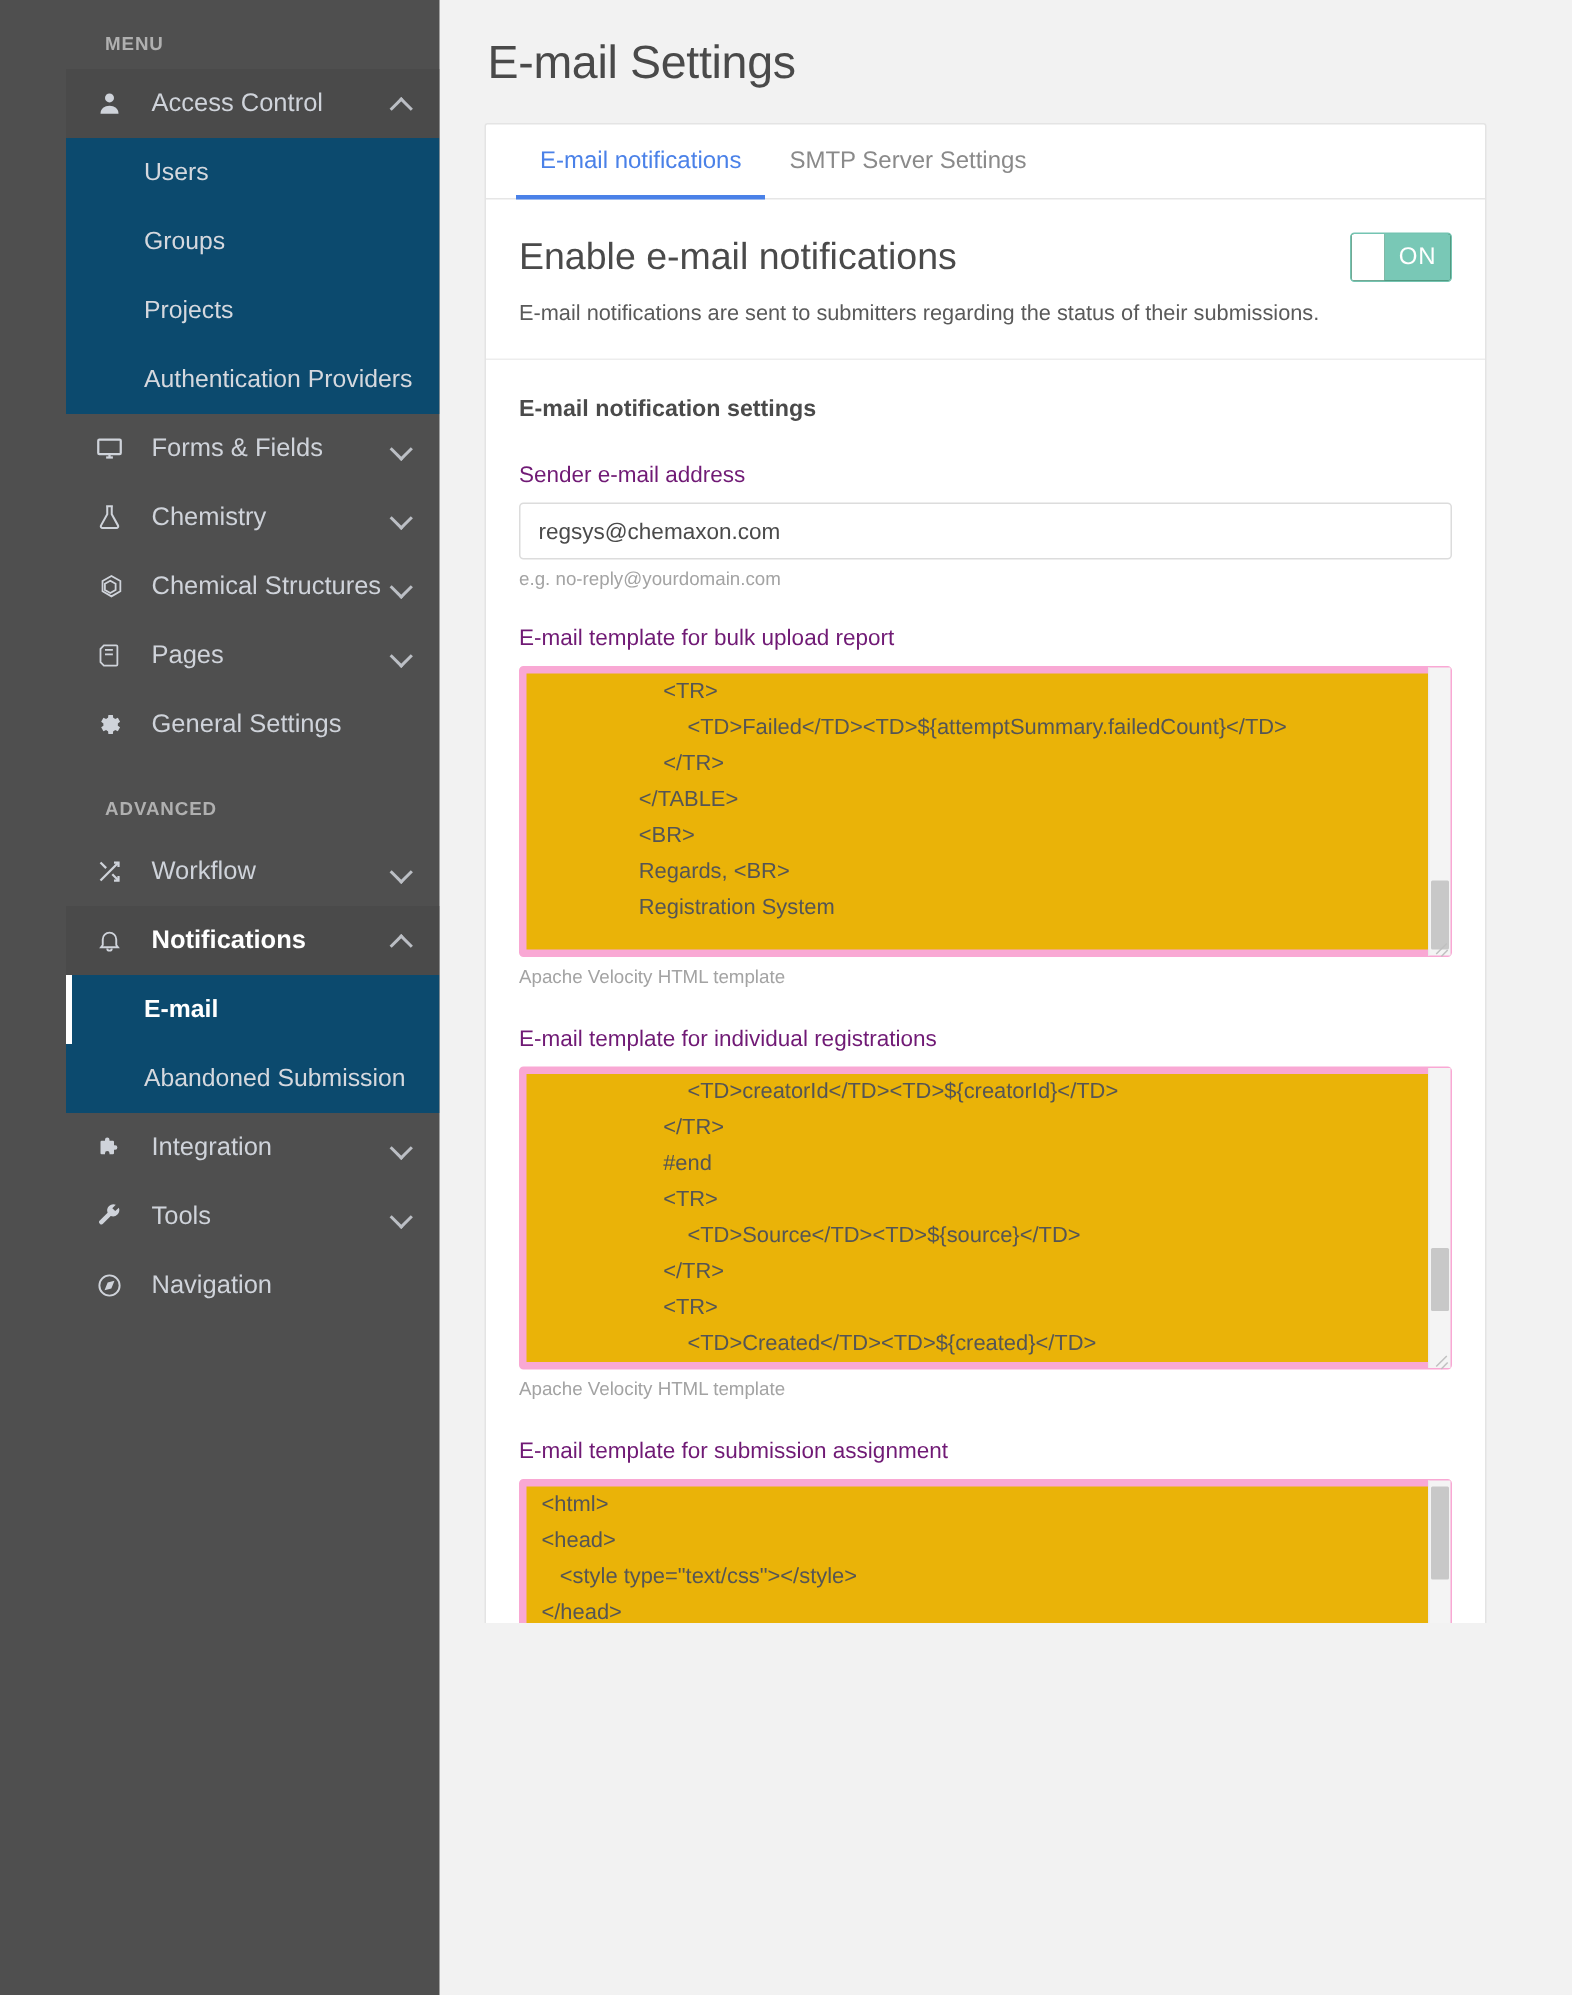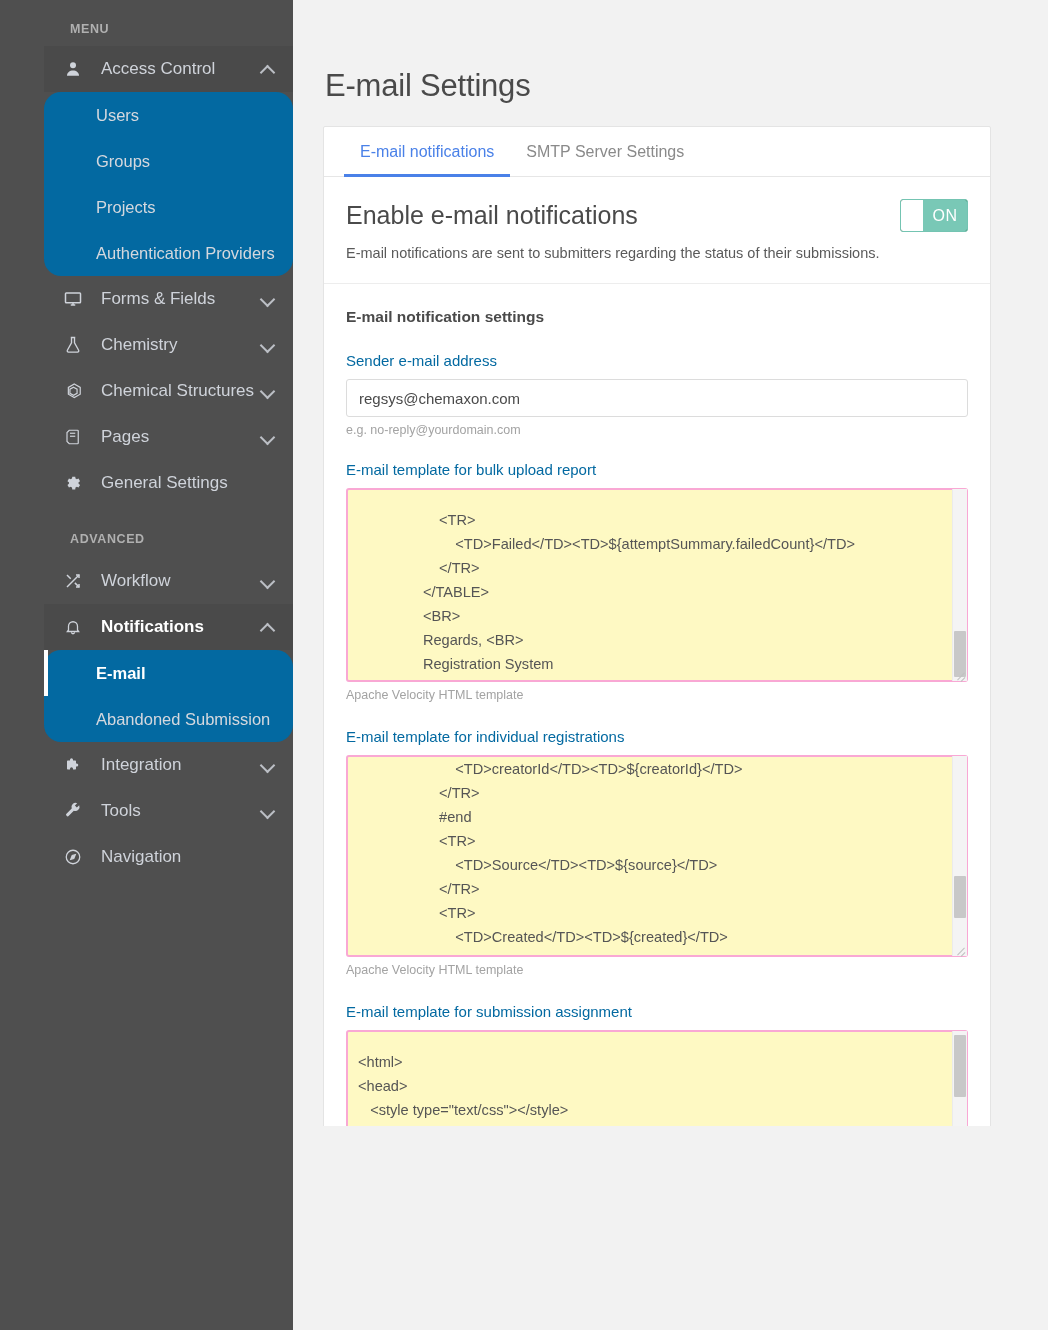--- a/index.html
+++ b/index.html
@@ -88,22 +88,21 @@
     border-right: 2px solid #cfd3da;
     border-bottom: 2px solid #cfd3da;
     transform: rotate(45deg);
   }
   .chev.up::before {
     transform: rotate(-135deg);
     top: 5px;
   }
 
   .submenu {
-    background: #0369a1;
-    border-radius: 17px;
+    background: #0c4a6e;
   }
   .sub-item {
     display: flex;
     align-items: center;
     height: 46px;
     padding-left: 52px;
     color: #d5d8de;
     font-size: 16.5px;
     cursor: pointer;
     position: relative;
@@ -122,21 +121,20 @@
     background: #ffffff;
   }
 
   
   .main {
     flex: 1;
     background: #f2f2f2;
     height: 1082px;
     overflow: hidden;
     padding: 0 30px;
-    margin-top: 44px;
   }
 
   .page-title {
     font-size: 31px;
     color: #4a4a4a;
     font-weight: normal;
     padding: 24px 0 22px 2px;
     letter-spacing: -0.2px;
   }
 
@@ -220,21 +218,21 @@
 
   .settings-heading {
     font-size: 15.5px;
     font-weight: bold;
     color: #4a4a4a;
     margin-bottom: 26px;
   }
 
   .field-label {
     font-size: 15px;
-    color: #0369a1;
+    color: #701a75;
     margin-bottom: 10px;
   }
 
   .text-input {
     width: 100%;
     height: 38px;
     border: 1px solid #dcdcdc;
     border-radius: 3px;
     padding: 4px 12px;
     font-size: 15px;
@@ -252,28 +250,28 @@
 
   .field-block { margin-bottom: 24px; }
   .field-block.tall { margin-bottom: 26px; }
 
   .ta-wrap {
     position: relative;
     width: 100%;
   }
   .code-area {
     width: 100%;
-    border: 2px solid #f9a8d4;
+    border: 5px solid #f9a8d4;
     border-radius: 3px;
-    background: #fef9c3;
+    background: #eab308;
     font-family: "Liberation Sans", sans-serif;
     font-size: 14.6px;
     line-height: 24px;
     color: #555555;
-    padding: 18px 24px 6px 10px;
+    padding: 0 24px 6px 10px;
     overflow: hidden;
     white-space: pre-wrap;
     word-break: break-word;
     position: relative;
   }
   .code-area.h1 { height: 194px; }
   .code-area.h2 { height: 202px; }
   .code-area.h3 { height: 198px; }
 
   .code-area.clip-top { padding-top: 0; }

